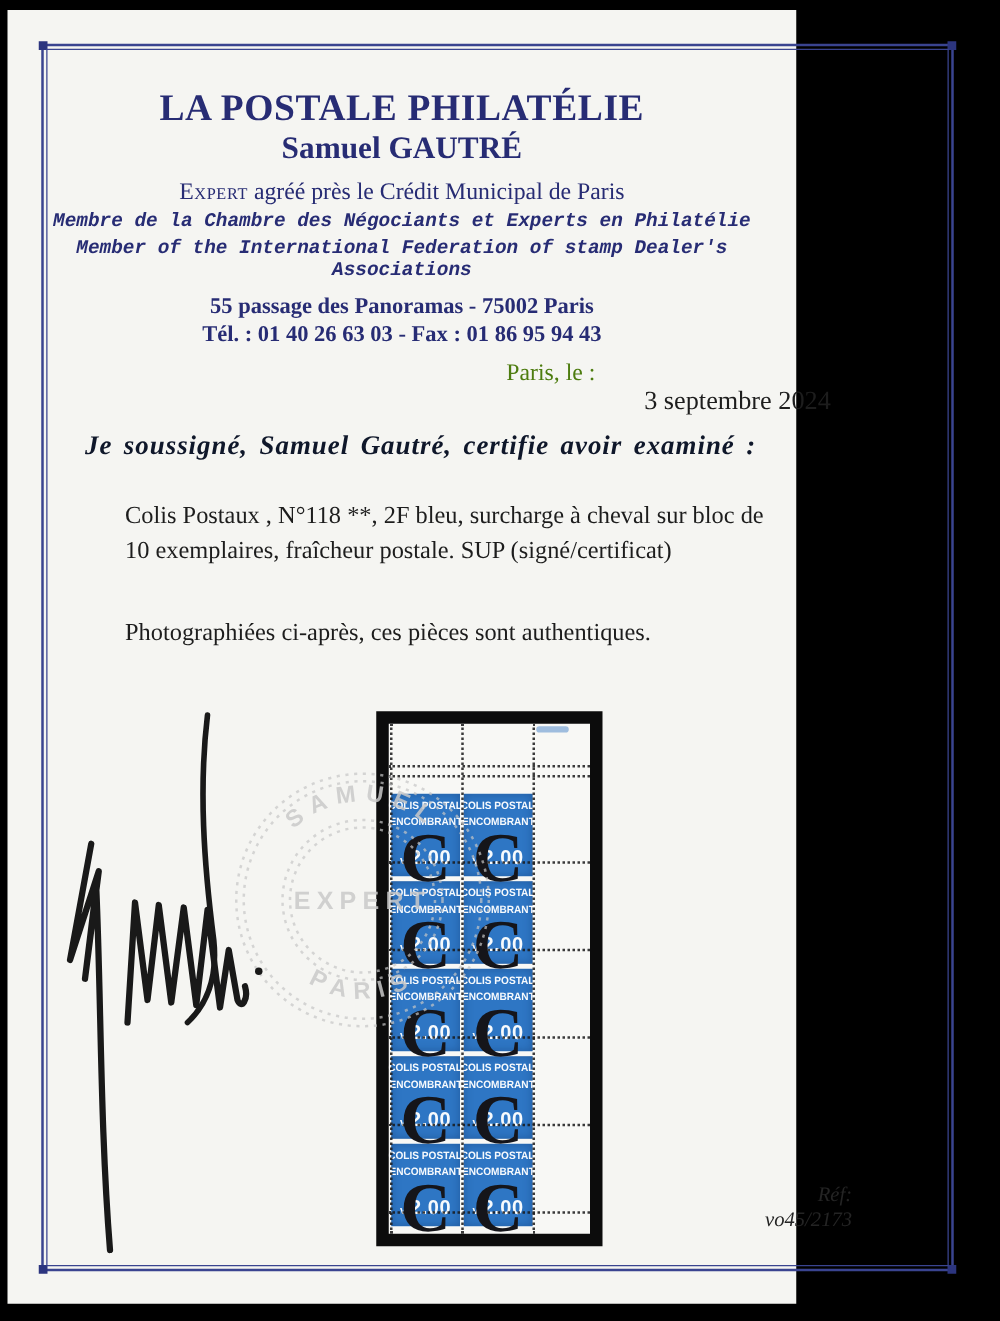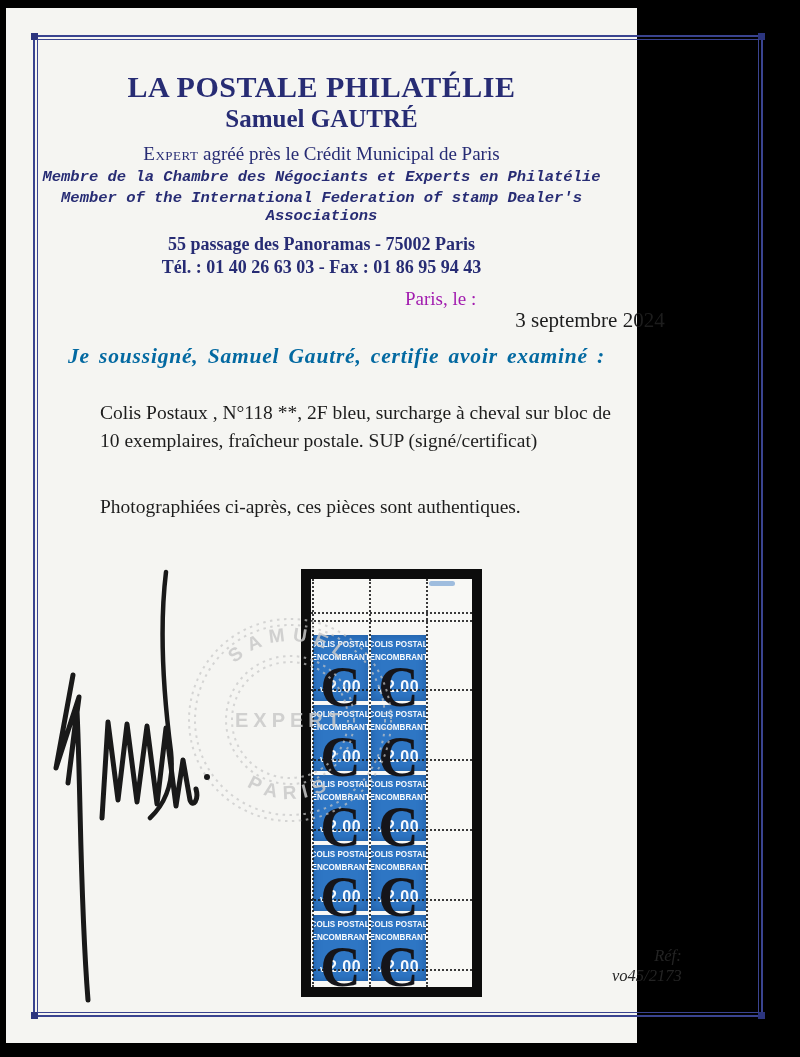--- a/index.html
+++ b/index.html
@@ -40,30 +40,30 @@
   .expert-name { font-size:25px; font-weight:bold; margin-top:1px; }
   .accred { font-size:19px; margin-top:10px; }
   .accred .sc { font-variant:small-caps; letter-spacing:.5px; }
   .memb { font-size:15.5px; font-weight:bold; font-style:italic; margin-top:3px;font-family:Liberation Mono, monospace; }
   .addr { font-size:18px; font-weight:bold; margin-top:9px; }
   .tel  { font-size:18px; font-weight:bold; margin-top:2px; }
   .web  { font-size:16.5px; font-weight:bold; margin-top:4px; }
 
   .date-label {
     position:absolute; left:399px; top:280px;
-    font-size:19px; color:#a21caf;
+    font-size:19px; color:#4d7c0f;
   }
   .date-value {
     position:absolute; left:494px; top:300px; width:180px; text-align:center;
     font-size:21px; color:#1d1d1d;
   }
   .attestation {
     position:absolute; left:62px; top:336px;
     font-size:21.5px; font-weight:bold; font-style:italic;
-    color:#0369a1; letter-spacing:.8px; word-spacing:3px;
+    color:#0f172a; letter-spacing:.8px; word-spacing:3px;
   }
   .description {
     position:absolute; left:94px; top:391px; width:600px;
     font-size:19.5px; line-height:27.5px; color:#1d1d1d;
   }
   .authenticity {
     position:absolute; left:94px; top:488px; width:600px;
     font-size:19.5px; color:#1d1d1d;
   }
   .reference {

